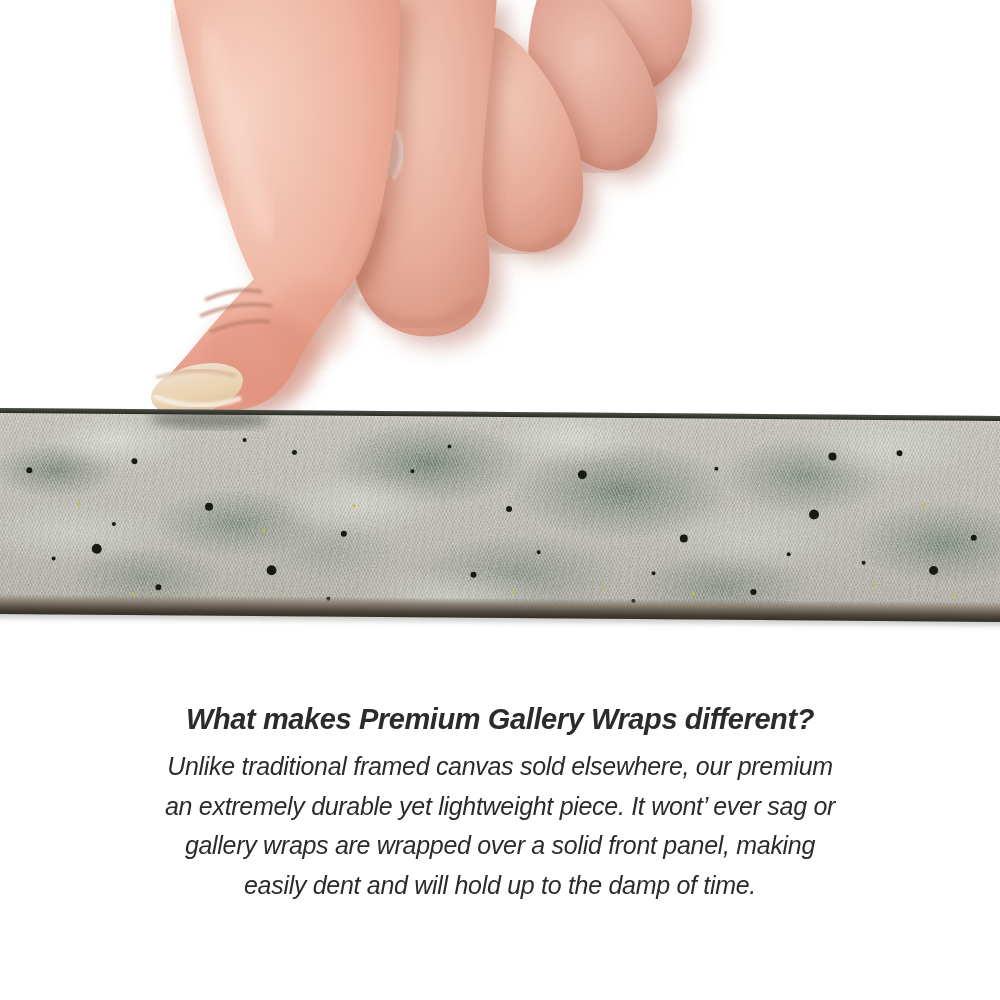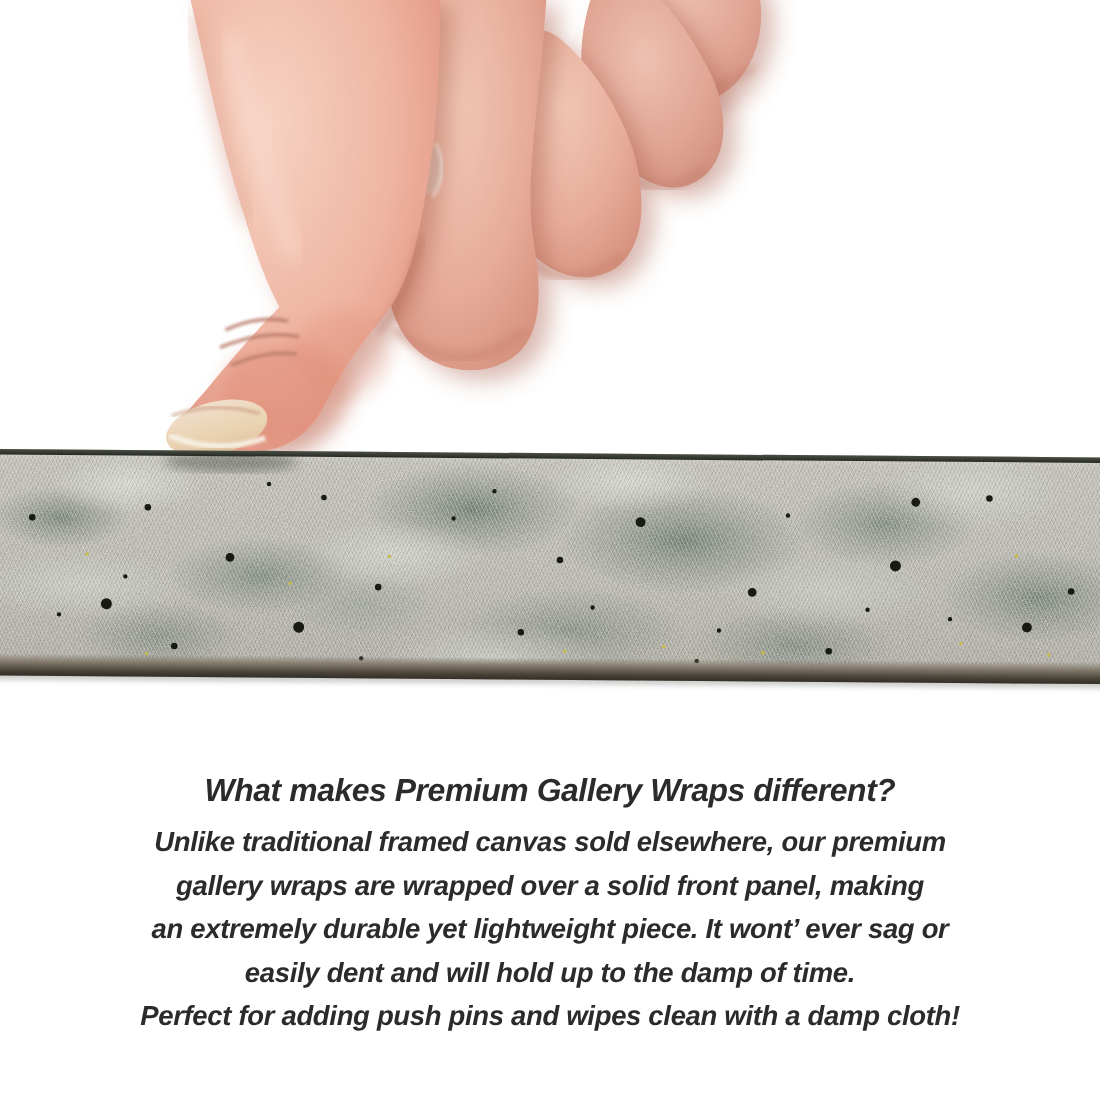--- a/index.html
+++ b/index.html
@@ -54,21 +54,21 @@
   
   .info-block{
     position:absolute;left:0;top:701px;width:1000px;text-align:center;
     color:#2b2b2b;font-style:italic;
   }
   .info-heading{
     margin:0 0 10px 0;font-size:29px;font-weight:700;letter-spacing:-0.4px;
     line-height:36px;font-family:"Liberation Sans",sans-serif;
   }
   .info-line{
-    margin:0;font-size:25px;font-weight:700;letter-spacing:-0.3px;
+    margin:0;font-size:25px;font-weight:400;letter-spacing:-0.3px;
     line-height:39.5px;font-family:"Liberation Sans",sans-serif;
   }
 </style>
 </head>
 <body>
 
 <div class="stage">
 
   <svg class="hand-svg" viewBox="0 0 1000 418" aria-hidden="true">
     <defs>
@@ -198,19 +198,18 @@
           <circle cx="270" cy="120" r="1.6"></circle>
         <circle cx="960" cy="180" r="1.6"></circle>
       </g>
     </svg>
     <div class="strip-topline"></div>
   </div>
 
   <div class="info-block">
     <h2 class="info-heading">What makes Premium Gallery Wraps different?</h2>
     <p class="info-line">Unlike traditional framed canvas sold elsewhere, our premium</p>
+    <p class="info-line">an extremely durable yet lightweight piece. It wont’ ever sag or</p>
     <p class="info-line">gallery wraps are wrapped over a solid front panel, making</p>
-    <p class="info-line">an extremely durable yet lightweight piece. It wont’ ever sag or</p>
     <p class="info-line">easily dent and will hold up to the damp of time.</p>
-    <p class="info-line">Perfect for adding push pins and wipes clean with a damp cloth!</p>
   </div>
 
 </div>
 
 </body></html>

